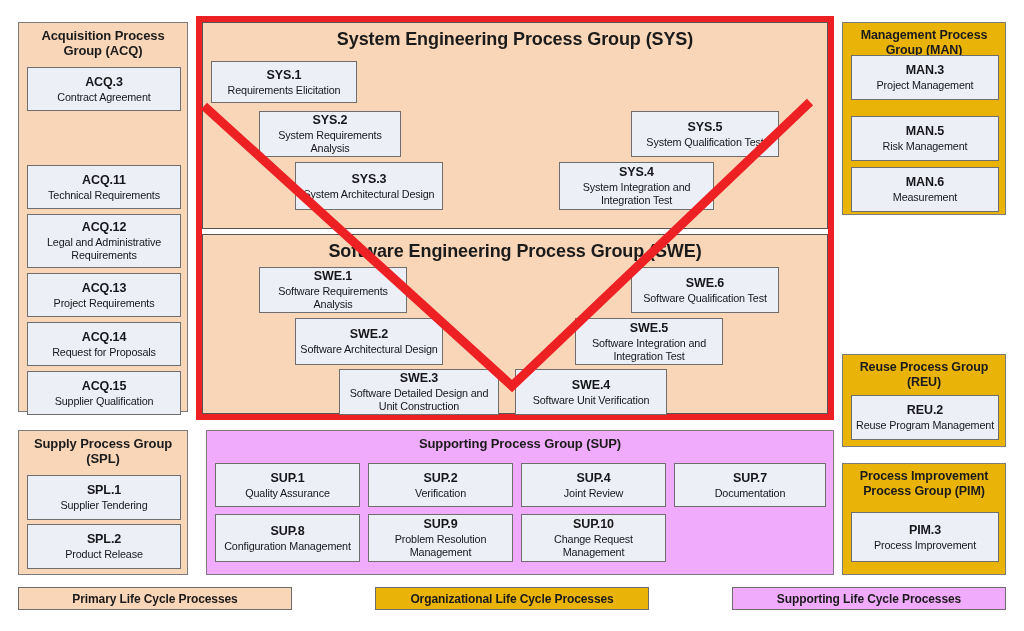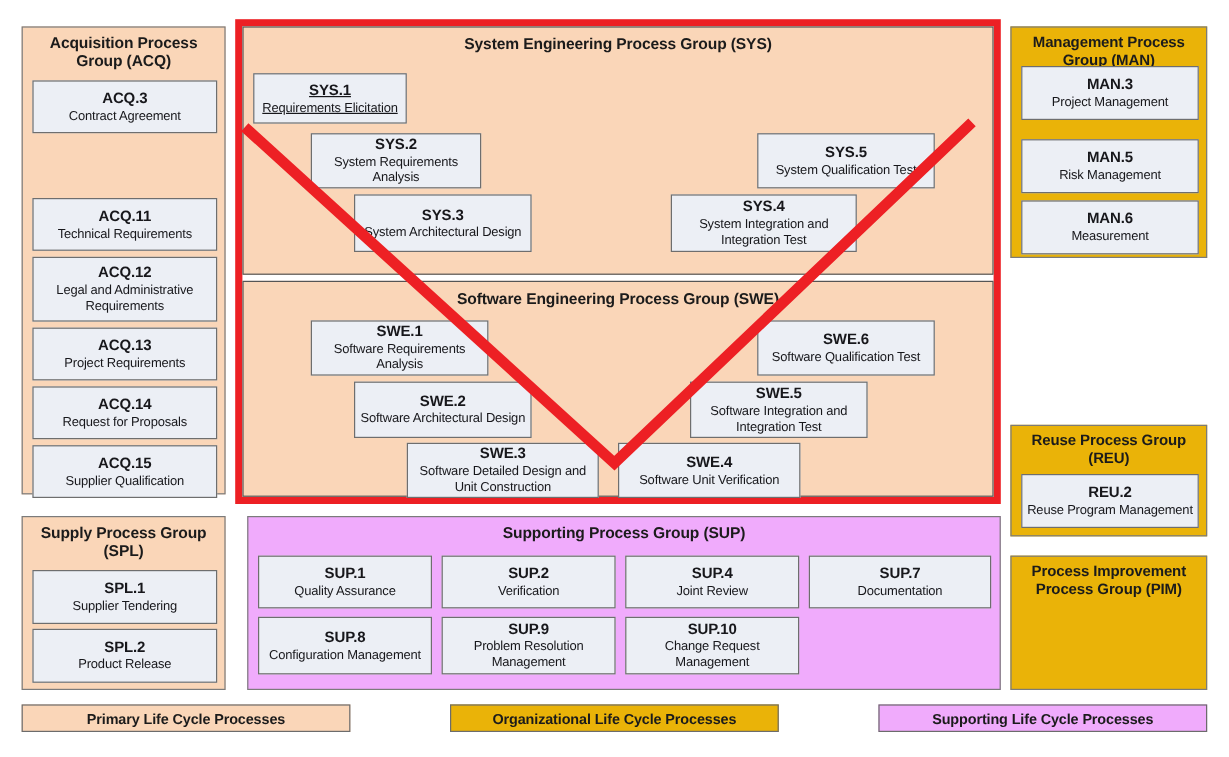--- a/index.html
+++ b/index.html
@@ -81,21 +81,21 @@
     position: absolute;
     left: 0; width: 100%;
     background: #fad6b8;
     border: 1px solid #555555;
   }
   #sys-panel { top: 0; height: 207px; }
   #swe-panel { top: 212px; height: 180px; }
   .eng-title {
     text-align: center;
     font-weight: bold;
-    font-size: 13px;
+    font-size: 18px;
     color: #1b1b1b;
     padding-top: 6px;
     letter-spacing: -0.1px;
   }
   .eng-panel .pbox { position: absolute; }
 
   
   #v-line {
     position: absolute;
     left: 196px; top: 16px;
@@ -182,21 +182,21 @@
       <span class="pid">SPL.2</span>
       <span class="pname">Product Release</span>
     </div>
   </div>
 
   <div id="v-frame">
 
     <div class="eng-panel" id="sys-panel">
       <div class="eng-title">System Engineering Process Group (SYS)</div>
 
-      <div class="pbox" style="left:8px;top:38px;width:128px;height:42px;text-decoration:underline;">
+      <div class="pbox" style="left:8px;top:38px;width:146px;height:42px;">
         <span class="pid">SYS.1</span>
         <span class="pname">Requirements Elicitation</span>
       </div>
       <div class="pbox" style="left:56px;top:88px;width:142px;height:46px;">
         <span class="pid">SYS.2</span>
         <span class="pname">System Requirements Analysis</span>
       </div>
       <div class="pbox" style="left:92px;top:139px;width:148px;height:48px;">
         <span class="pid">SYS.3</span>
         <span class="pname">System Architectural Design</span>
@@ -264,20 +264,24 @@
   <div class="group blue" id="reu-group">
     <div class="group-title">Reuse Process Group (REU)</div>
     <div class="pbox" style="top:40px;height:45px;">
       <span class="pid">REU.2</span>
       <span class="pname">Reuse Program Management</span>
     </div>
   </div>
 
   <div class="group blue" id="pim-group">
     <div class="group-title">Process Improvement Process Group (PIM)</div>
+    <div class="pbox" style="top:48px;height:50px;">
+      <span class="pid">PIM.3</span>
+      <span class="pname">Process Improvement</span>
+    </div>
   </div>
 
   <div class="group green" id="sup-group">
     <div class="group-title">Supporting Process Group (SUP)</div>
 
     <div class="pbox" style="left:8px;top:32px;width:145px;">
       <span class="pid">SUP.1</span>
       <span class="pname">Quality Assurance</span>
     </div>
     <div class="pbox" style="left:161px;top:32px;width:145px;">

